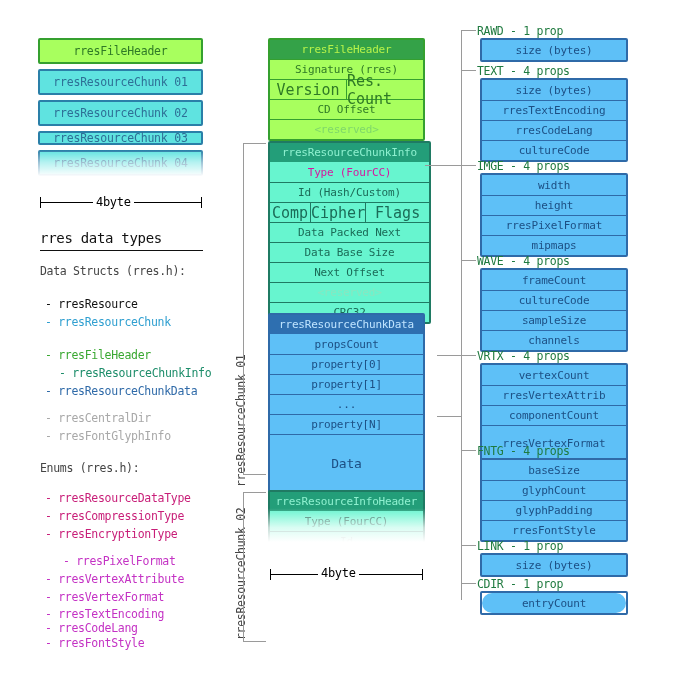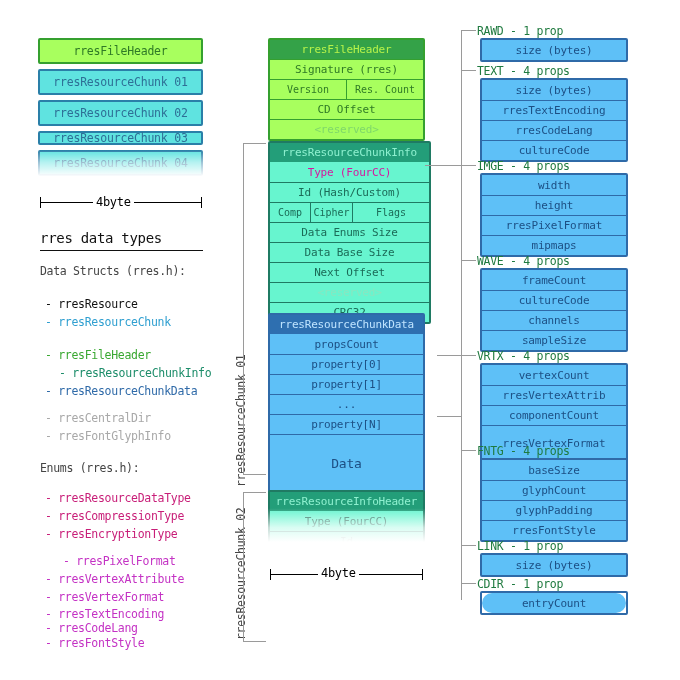--- a/index.html
+++ b/index.html
@@ -46,21 +46,21 @@
   .bb{background:#5ec0f7;color:#1d4f84;border-top:1px solid #2f6aa8;}
 
   .magenta{color:#d6179f;}
   .reserved{color:#89e6c0;}
   .reservedG{color:#7fd86a;}
 
   
   .split{display:flex;width:100%;box-sizing:border-box;border-top:1px solid #1f7a63;}
   .split>div{
     display:flex;align-items:center;justify-content:center;
-    box-sizing:border-box;font-size:10px;background:#67f5cf;color:#1b6b57;
+    box-sizing:border-box;font-size:15px;background:#67f5cf;color:#1b6b57;
     height:100%;
   }
   .split>div+div{border-left:1px solid #1f7a63;}
 
   
   .pwrap{border:2px solid #2f6aa8;box-sizing:border-box;border-radius:2px;overflow:hidden;}
   .prow{background:#5ec0f7;color:#1d4f84;}
   .prow+.prow{border-top:1px solid #2f6aa8;}
   .glabel{
     position:absolute;font-size:11.5px;color:#1f7a3f;letter-spacing:-0.3px;
@@ -154,21 +154,21 @@
 
 <div class="tealwrap abs" style="left:268px;top:141px;width:163px;">
   <div class="row th" style="height:19px;">rresResourceChunkInfo</div>
   <div class="row tb magenta" style="height:20px;border-top:none;">Type (FourCC)</div>
   <div class="row tb" style="height:20px;">Id (Hash/Custom)</div>
   <div class="split" style="height:20px;">
     <div class="magenta" style="flex:0 0 40px;">Comp</div>
     <div class="magenta" style="flex:0 0 42px;">Cipher</div>
     <div style="flex:1;">Flags</div>
   </div>
-  <div class="row tb" style="height:20px;">Data Enums Size</div>
+  <div class="row tb" style="height:20px;">Data Packed Next</div>
   <div class="row tb" style="height:20px;">Data Base Size</div>
   <div class="row tb" style="height:20px;">Next Offset</div>
   <div class="row tb reserved" style="height:20px;">&lt;reserved&gt;</div>
   <div class="row tb" style="height:20px;">CRC32</div>
 </div>
 
 <div class="bluewrap abs" style="left:268px;top:313px;width:157px;">
   <div class="row bh" style="height:19px;">rresResourceChunkData</div>
   <div class="row bb" style="height:20px;border-top:none;">propsCount</div>
   <div class="row bb" style="height:20px;">property[0]</div>
@@ -224,22 +224,22 @@
   <div class="row prow" style="height:20px;">height</div>
   <div class="row prow magenta" style="height:20px;">rresPixelFormat</div>
   <div class="row prow" style="height:20px;">mipmaps</div>
 </div>
 
 <div class="glabel" style="left:477px;top:254px;">WAVE - 4 props</div>
 <div class="ln" style="left:462px;top:260px;width:14px;height:1px;"></div>
 <div class="pwrap abs" style="left:480px;top:268px;width:148px;">
   <div class="row prow" style="height:20px;">frameCount</div>
   <div class="row prow" style="height:20px;">cultureCode</div>
+  <div class="row prow" style="height:20px;">sampleSize</div>
   <div class="row prow" style="height:20px;">channels</div>
-  <div class="row prow" style="height:20px;">sampleSize</div>
 </div>
 
 <div class="glabel" style="left:477px;top:349px;">VRTX - 4 props</div>
 <div class="ln" style="left:462px;top:355px;width:14px;height:1px;"></div>
 <div class="pwrap abs" style="left:480px;top:363px;width:148px;">
   <div class="row prow" style="height:20px;">vertexCount</div>
   <div class="row prow magenta" style="height:20px;">rresVertexAttrib</div>
   <div class="row prow" style="height:20px;">componentCount</div>
   <div class="row prow magenta" style="height:36px;">rresVertexFormat</div>
 </div>

